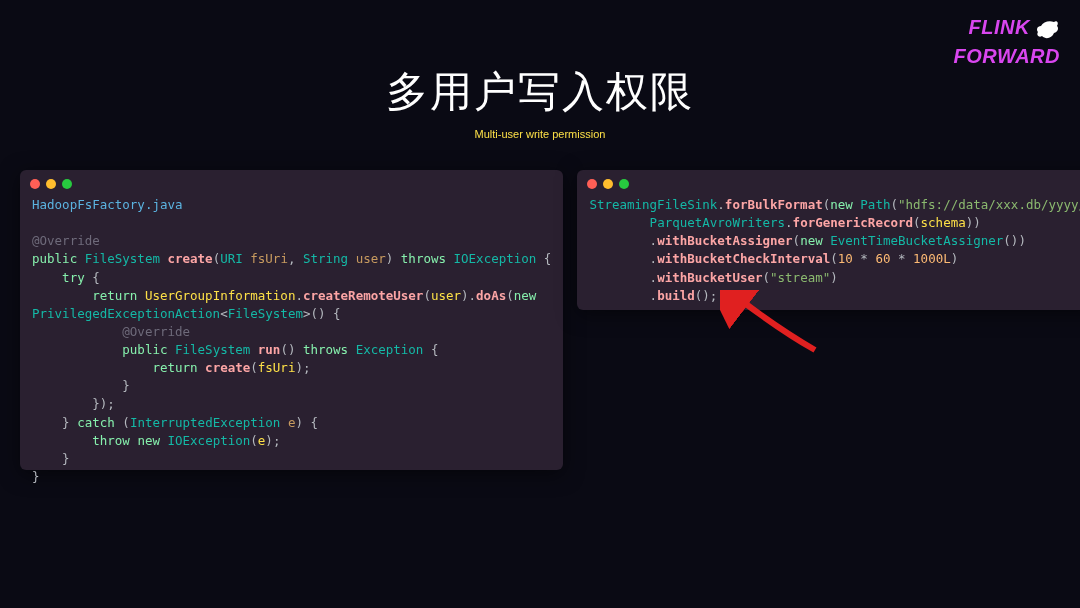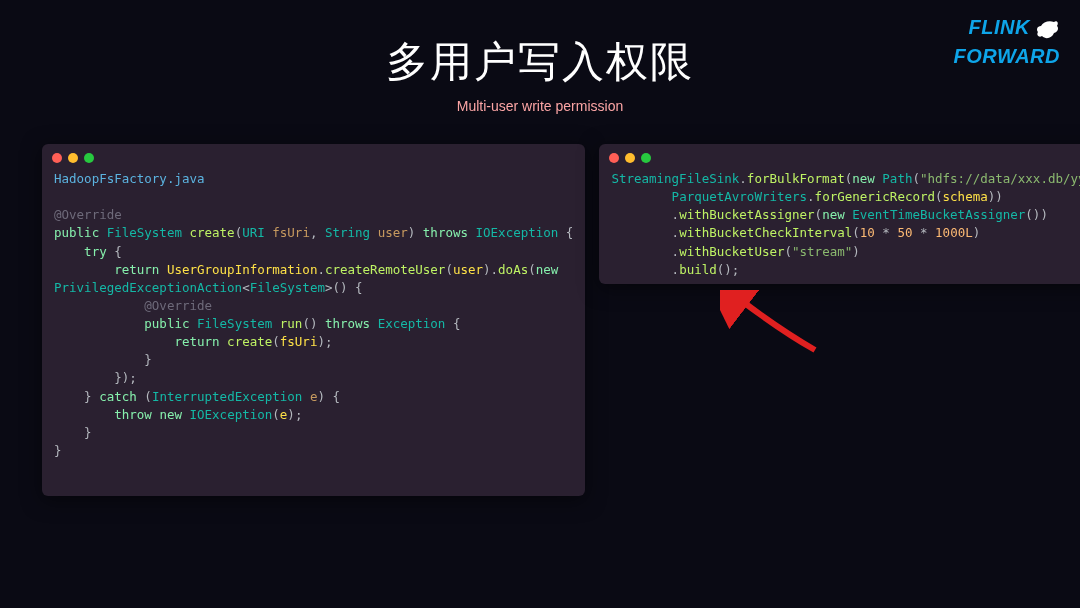--- a/index.html
+++ b/index.html
@@ -15,79 +15,79 @@
   .logo {
     position: absolute;
     top: 18px;
     right: 20px;
     text-align: right;
     font-weight: 800;
     font-style: italic;
     font-size: 20px;
     line-height: 0.95;
     letter-spacing: 0.5px;
-    color: #0ea5e9;
+    color: #d946ef;
   }
   .logo .squirrel {
     display:inline-block;
     vertical-align: top;
     margin-left:4px;
   }
   .title {
     text-align: center;
-    padding-top: 34px;
+    padding-top: 64px;
   }
   .title h1 {
     font-size: 42px;
     font-weight: 500;
     letter-spacing: 2px;
   }
   .title .sub {
-    font-size: 14px;
-    color: #fca5a5;
+    font-size: 11px;
+    color: #fde047;
     margin-top: 8px;
     font-weight: 300;
   }
   .panes {
     display: flex;
     gap: 14px;
     padding: 20px;
     margin-top: 10px;
   }
   .codewin {
     background: #2a2030;
     border-radius: 6px;
     box-shadow: 0 4px 20px rgba(0,0,0,0.5);
     position: relative;
     font-family: "Menlo","Consolas",monospace;
     font-size: 12.5px;
     line-height: 1.45;
     color: #cfd2d6;
   }
-  .codewin.left  { flex: 0 0 510px; height: 352px; margin-left: 22px; }
+  .codewin.left  { flex: 0 0 510px; height: 300px; }
   .codewin.right { flex: 1; height: 140px; }
   .dots {
     display:flex; gap:6px;
     padding:9px 10px 5px 10px;
   }
   .dot { width:10px; height:10px; border-radius:50%; }
   .dot.r { background:#ff5f56; }
   .dot.y { background:#ffbd2e; }
   .dot.g { background:#27c93f; }
   pre {
     padding: 2px 12px 12px 12px;
     white-space: pre;
     overflow: hidden;
   }
   
   .fn-title { color:#5bb3e0; }
   .annot   { color:#6e6a7a; }
   .kw      { color:#86efac; }
   .type    { color:#14b8a6; }
-  .method  { color:#bef264; }
+  .method  { color:#fca5a5;font-weight:bold; }
   .punc    { color:#b5b9bf; }
   .param   { color:#c79a5f; }
   .str     { color:#8bb96f; }
   .num     { color:#fdba74; }
   .ident   { color:#fde047; }
   .arrow {
     position:absolute;
     left: 720px;
     top: 290px;
     pointer-events:none;
@@ -136,21 +136,21 @@
 
   <div class="codewin right">
     <div class="dots">
       <div class="dot r"></div>
       <div class="dot y"></div>
       <div class="dot g"></div>
     </div>
 <pre><span class="type">StreamingFileSink</span><span class="punc">.</span><span class="method">forBulkFormat</span><span class="punc">(</span><span class="kw">new</span> <span class="type">Path</span><span class="punc">(</span><span class="str">"hdfs://data/xxx.db/yyyy/"</span>
         <span class="type">ParquetAvroWriters</span><span class="punc">.</span><span class="method">forGenericRecord</span><span class="punc">(</span><span class="ident">schema</span><span class="punc">))</span>
         <span class="punc">.</span><span class="method">withBucketAssigner</span><span class="punc">(</span><span class="kw">new</span> <span class="type">EventTimeBucketAssigner</span><span class="punc">())</span>
-        <span class="punc">.</span><span class="method">withBucketCheckInterval</span><span class="punc">(</span><span class="num">10</span> <span class="punc">*</span> <span class="num">50</span> <span class="punc">*</span> <span class="num">1000L</span><span class="punc">)</span>
+        <span class="punc">.</span><span class="method">withBucketCheckInterval</span><span class="punc">(</span><span class="num">10</span> <span class="punc">*</span> <span class="num">60</span> <span class="punc">*</span> <span class="num">1000L</span><span class="punc">)</span>
         <span class="punc">.</span><span class="method">withBucketUser</span><span class="punc">(</span><span class="str">"stream"</span><span class="punc">)</span>
         <span class="punc">.</span><span class="method">build</span><span class="punc">();</span></pre>
   </div>
 </div>
 
 <svg class="arrow" width="120" height="80">
   <defs>
     <marker id="ah" markerWidth="12" markerHeight="12" refX="2" refY="5" orient="auto">
       <path d="M0,0 L10,5 L0,10 Z" fill="#e02020"></path>
     </marker>

